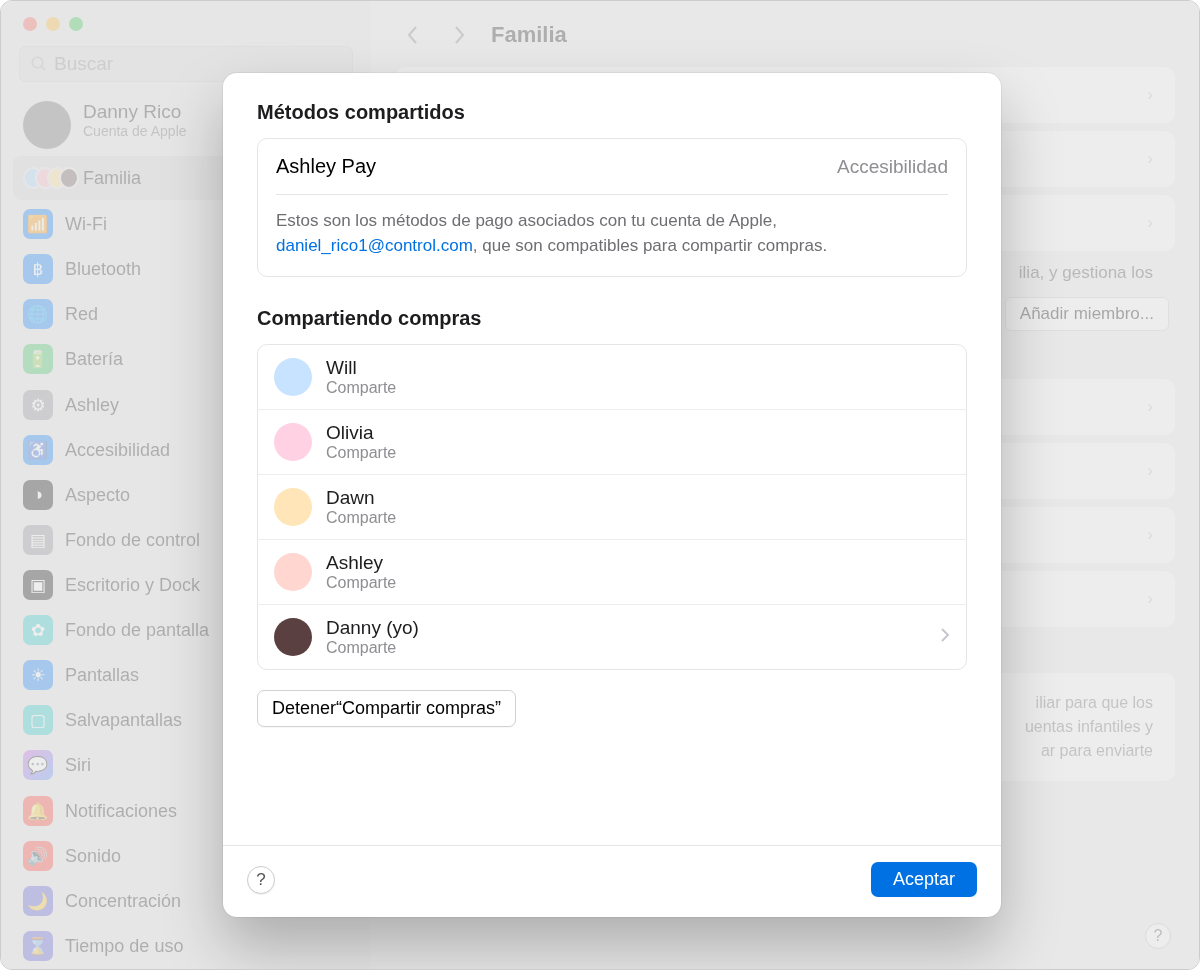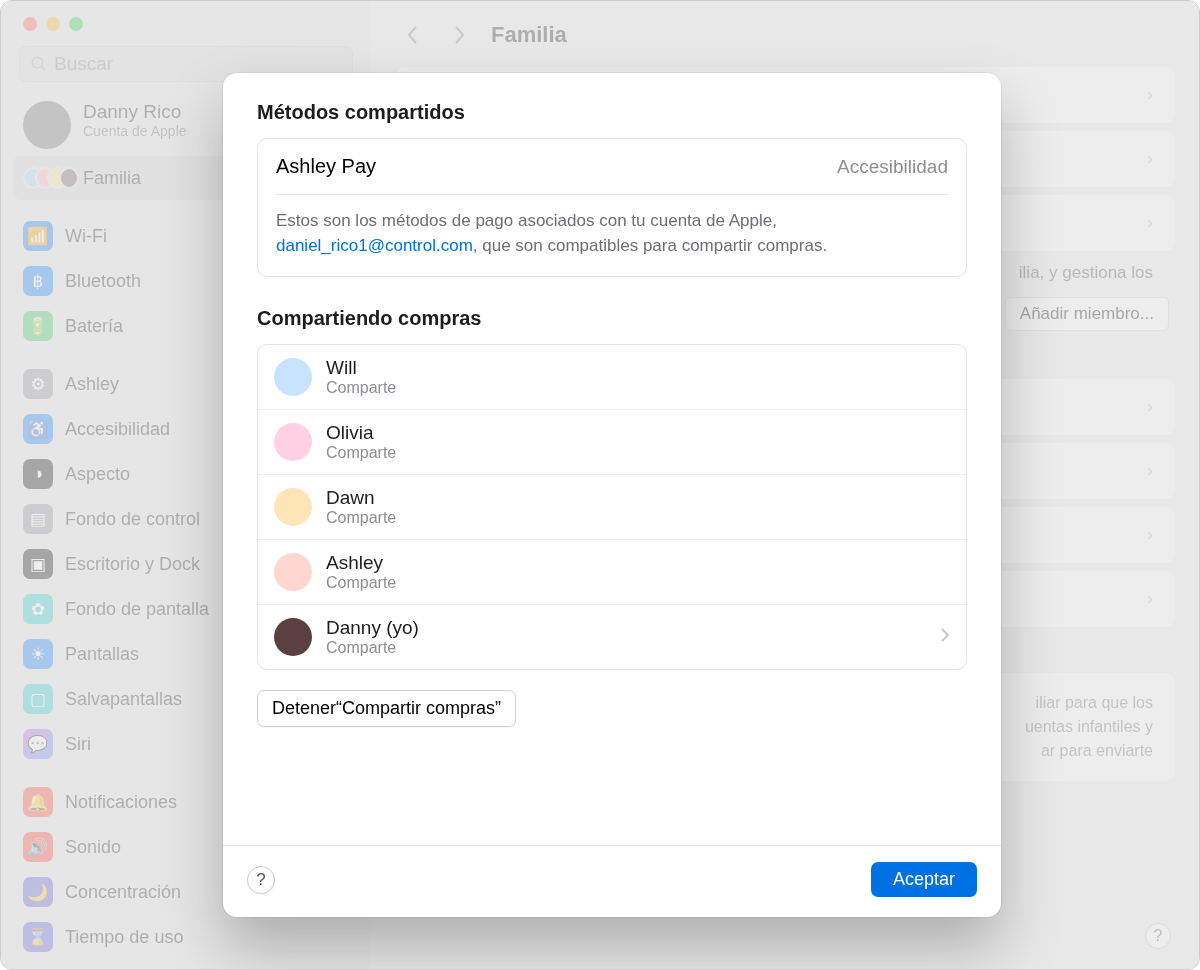--- a/index.html
+++ b/index.html
@@ -107,20 +107,24 @@
     <div class="spacer"></div>
     <div class="side-item">
         <span class="side-icon sg-wifi">📶</span>
         <span>Wi-Fi</span>
       </div>
     <div class="side-item">
         <span class="side-icon sg-bt">฿</span>
         <span>Bluetooth</span>
       </div>
     <div class="side-item">
+        <span class="side-icon sg-net">🌐</span>
+        <span>Red</span>
+      </div>
+    <div class="side-item">
         <span class="side-icon sg-bat">🔋</span>
         <span>Batería</span>
       </div>
     <div class="spacer"></div>
     <div class="side-item">
         <span class="side-icon sg-gen">⚙</span>
         <span>Ashley</span>
       </div>
     <div class="side-item">
         <span class="side-icon sg-acc">♿</span>

